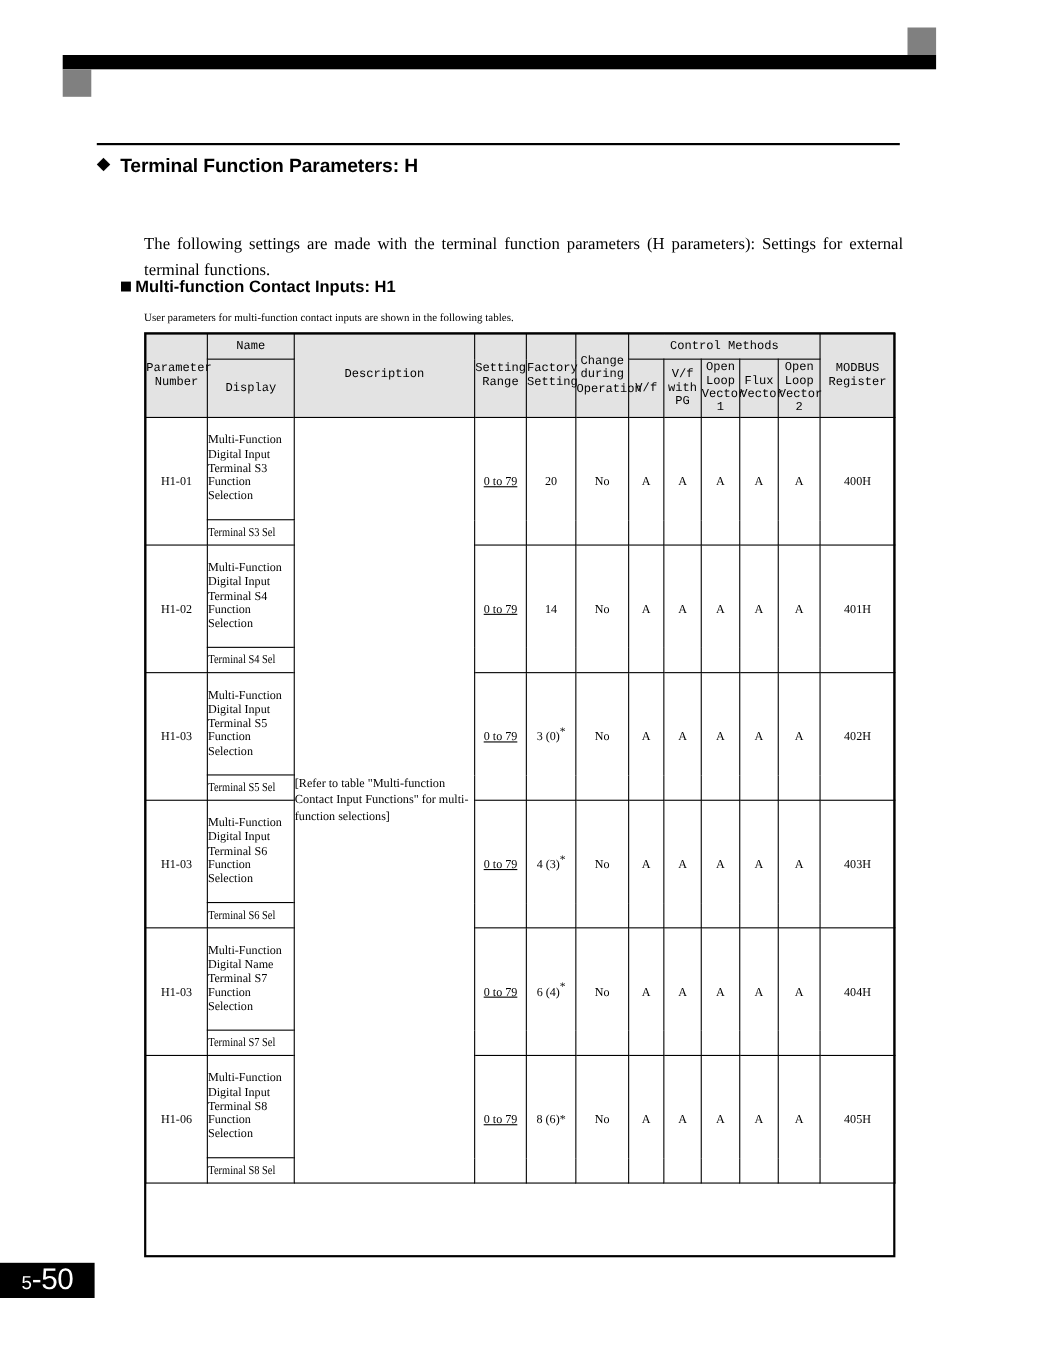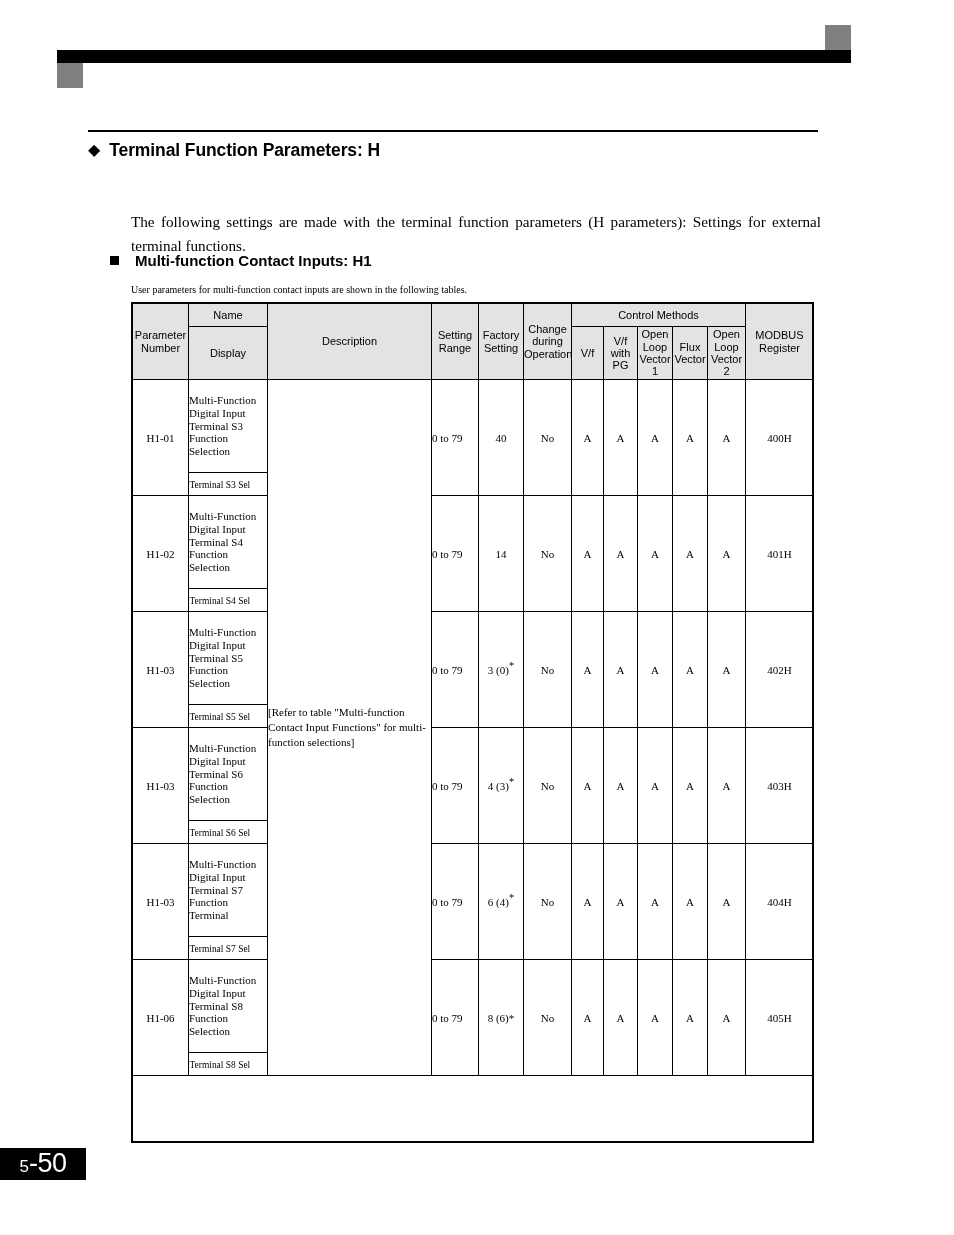--- a/index.html
+++ b/index.html
@@ -91,21 +91,21 @@
   
   #subsection-heading {
     position: absolute;
     left: 110px;
     top: 252px;
     font-family: "Liberation Sans", "DejaVu Sans", sans-serif;
     font-weight: bold;
     font-size: 15px;
     display: flex;
     align-items: center;
-    gap: 13px;
+    gap: 1px;
   }
   .square-bullet-icon {
     display: inline-block;
     width: 9px;
     height: 9px;
     background: #000000;
     margin-right: 3px;
     position: relative;
     top: 0px;
   }
@@ -145,21 +145,21 @@
     height: 841px;
     border: 2px solid #000000;
     box-sizing: border-box;
     pointer-events: none;
   }
 
   
   .hcell {
     background: #e3e3e3;
     text-align: center;
-    font-family: Liberation Sans, sans-serif;
+    font-family: Liberation Mono, monospace;
     line-height: 1.12;
   }
   .hcell-lg { font-size: 12.5px; }
   .hcell-md { font-size: 11px; }
   .hcell-sm { font-size: 10px; }
   .hcell-xs { font-size: 9.3px; }
 
   
   .pnum {
     text-align: center;
@@ -181,21 +181,23 @@
     white-space: nowrap;
   }
   .name-disp-inner {
     display: inline-block;
   }
   .ctr {
     text-align: center;
     font-size: 12.6px;
   }
   .ctr-sm {
+    text-align: center;
     font-size: 12.2px;
+    text-decoration: underline;
   }
   .modbus {
     text-align: center;
     font-size: 12.6px;
     font-weight: bold;
   }
   .desc-cell {
     font-size: 13px;
     line-height: 1.35;
     padding: 0 6px;
@@ -321,21 +323,21 @@
       </th>
     </tr>
     <tr></tr>
   </thead>
   <tbody id="table-body">
       <tr>
         <td class="pnum" rowspan="2">H1-01</td>
         <td class="name-main" style="height: 92px;">Multi-Function Digital Input Terminal S3 Function Selection</td>
         <td class="desc-cell" rowspan="12"><span>[Refer to table "</span><span class="desc-small">Multi-function Contact Input Functions</span><span>" for multi-function selections]</span></td>
         <td class="ctr-sm" rowspan="2">0 to 79</td>
-        <td class="ctr" rowspan="2">40</td>
+        <td class="ctr" rowspan="2">20</td>
         <td class="ctr" rowspan="2">No</td>
         <td class="ctr" rowspan="2">A</td>
         <td class="ctr" rowspan="2">A</td>
         <td class="ctr" rowspan="2">A</td>
         <td class="ctr" rowspan="2">A</td>
         <td class="ctr" rowspan="2">A</td>
         <td class="modbus" rowspan="2">400H</td>
       </tr>
       <tr>
         <td class="name-disp" style="height: 22px;"><span class="name-disp-inner">Terminal S3 Sel</span></td>
@@ -383,21 +385,21 @@
         <td class="ctr" rowspan="2">A</td>
         <td class="ctr" rowspan="2">A</td>
         <td class="ctr" rowspan="2">A</td>
         <td class="modbus" rowspan="2">403H</td>
       </tr>
       <tr>
         <td class="name-disp" style="height: 22px;"><span class="name-disp-inner">Terminal S6 Sel</span></td>
       </tr>
       <tr>
         <td class="pnum" rowspan="2">H1-03</td>
-        <td class="name-main" style="height: 92px;">Multi-Function Digital Input Terminal S7 Function Terminal</td>
+        <td class="name-main" style="height: 92px;">Multi-Function Digital Name Terminal S7 Function Selection</td>
         <td class="ctr-sm" rowspan="2">0 to 79</td>
         <td class="ctr" rowspan="2">6 (4)<sup class="star">*</sup></td>
         <td class="ctr" rowspan="2">No</td>
         <td class="ctr" rowspan="2">A</td>
         <td class="ctr" rowspan="2">A</td>
         <td class="ctr" rowspan="2">A</td>
         <td class="ctr" rowspan="2">A</td>
         <td class="ctr" rowspan="2">A</td>
         <td class="modbus" rowspan="2">404H</td>
       </tr>

